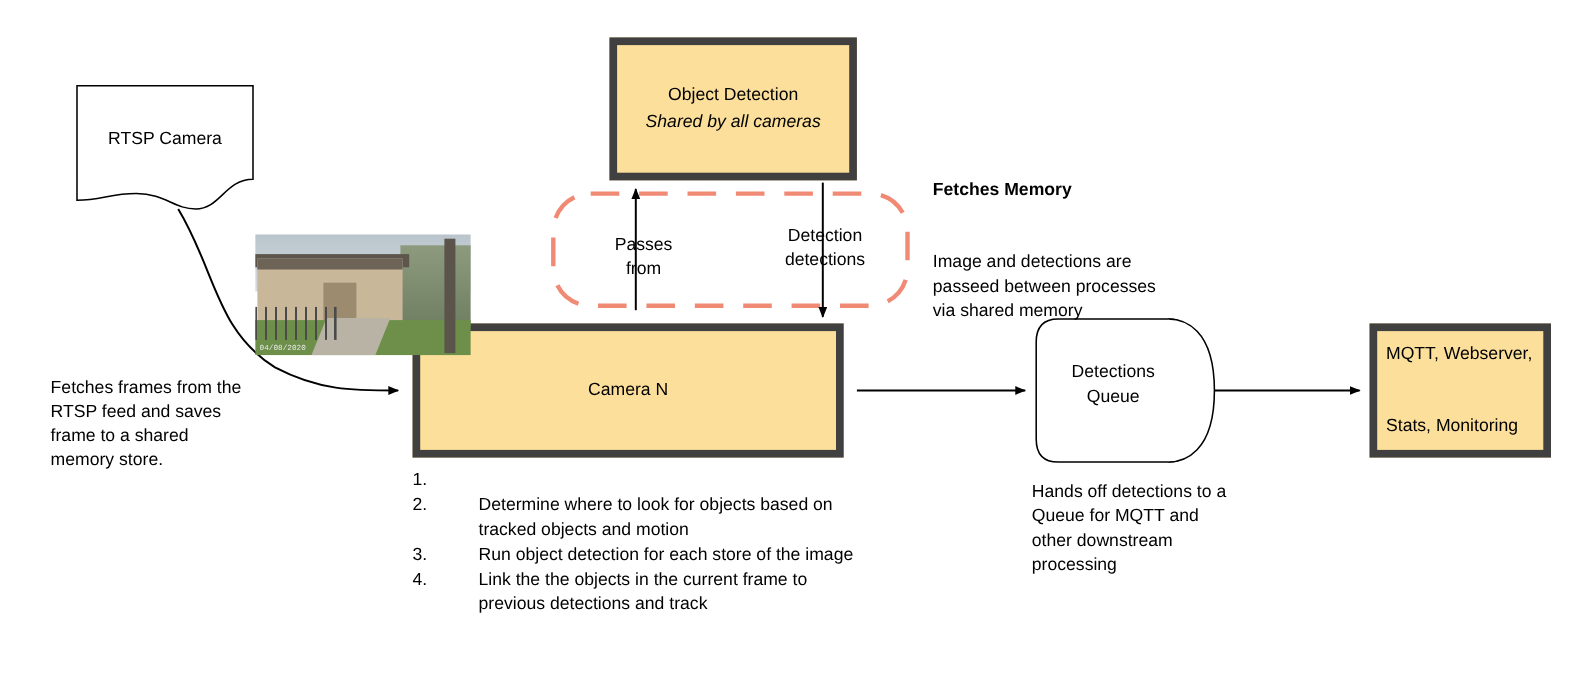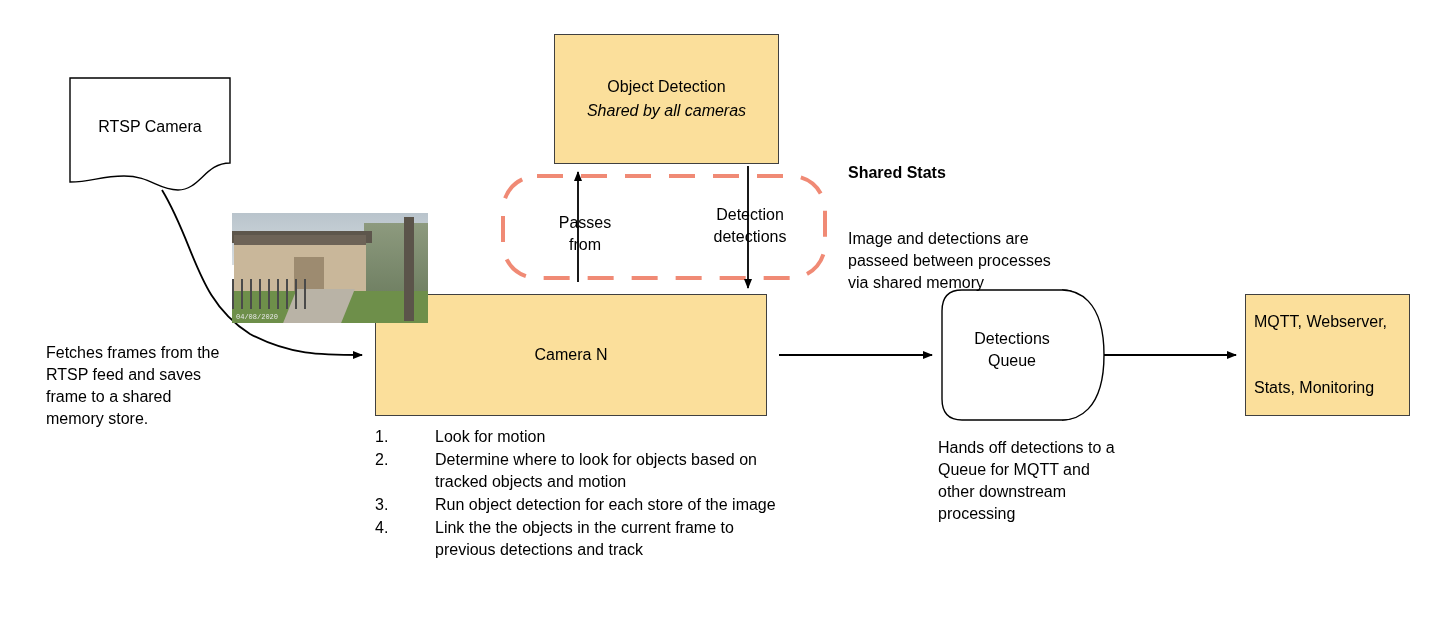--- a/index.html
+++ b/index.html
@@ -25,21 +25,21 @@
     width: 1448px;
     height: 625px;
     pointer-events: none;
   }
   .node {
     position: absolute;
     box-sizing: border-box;
   }
   .boxed {
     background: #fbdf9b;
-    border: 1px solid #404040;
+    border: 7px solid #404040;
     display: flex;
     flex-direction: column;
     align-items: center;
     justify-content: center;
     text-align: center;
   }
   .txt {
     position: absolute;
     box-sizing: border-box;
     white-space: pre-wrap;
@@ -254,32 +254,31 @@
     <div id="snapshot-post"></div>
     <div id="snapshot-ts">04/08/2020</div>
   </div>
 
   <div class="txt f16" id="passes-image-label">Passes
 from</div>
   <div class="txt f16" id="retrieves-label">Detection
 detections</div>
 
   <div class="txt f16" id="shared-memory-note">
-    <div class="bold">Shared Stats</div>
+    <div class="bold">Fetches Memory</div>
     <div>Image and detections are passeed between processes via shared memory</div>
   </div>
 
   <div class="txt f16" id="fetch-note">Fetches frames from the RTSP feed and saves frame to a shared memory store.</div>
 
   <div class="txt f16" id="queue-note">Hands off detections to a Queue for MQTT and other downstream processing</div>
 
   <div id="steps-list">
     <div class="step f16">
       <div class="num">1.</div>
-      <div class="body">Look for motion</div>
     </div>
     <div class="step f16">
       <div class="num">2.</div>
       <div class="body">Determine where to look for objects based on tracked objects and motion</div>
     </div>
     <div class="step f16">
       <div class="num">3.</div>
       <div class="body">Run object detection for each store of the image</div>
     </div>
     <div class="step f16">

